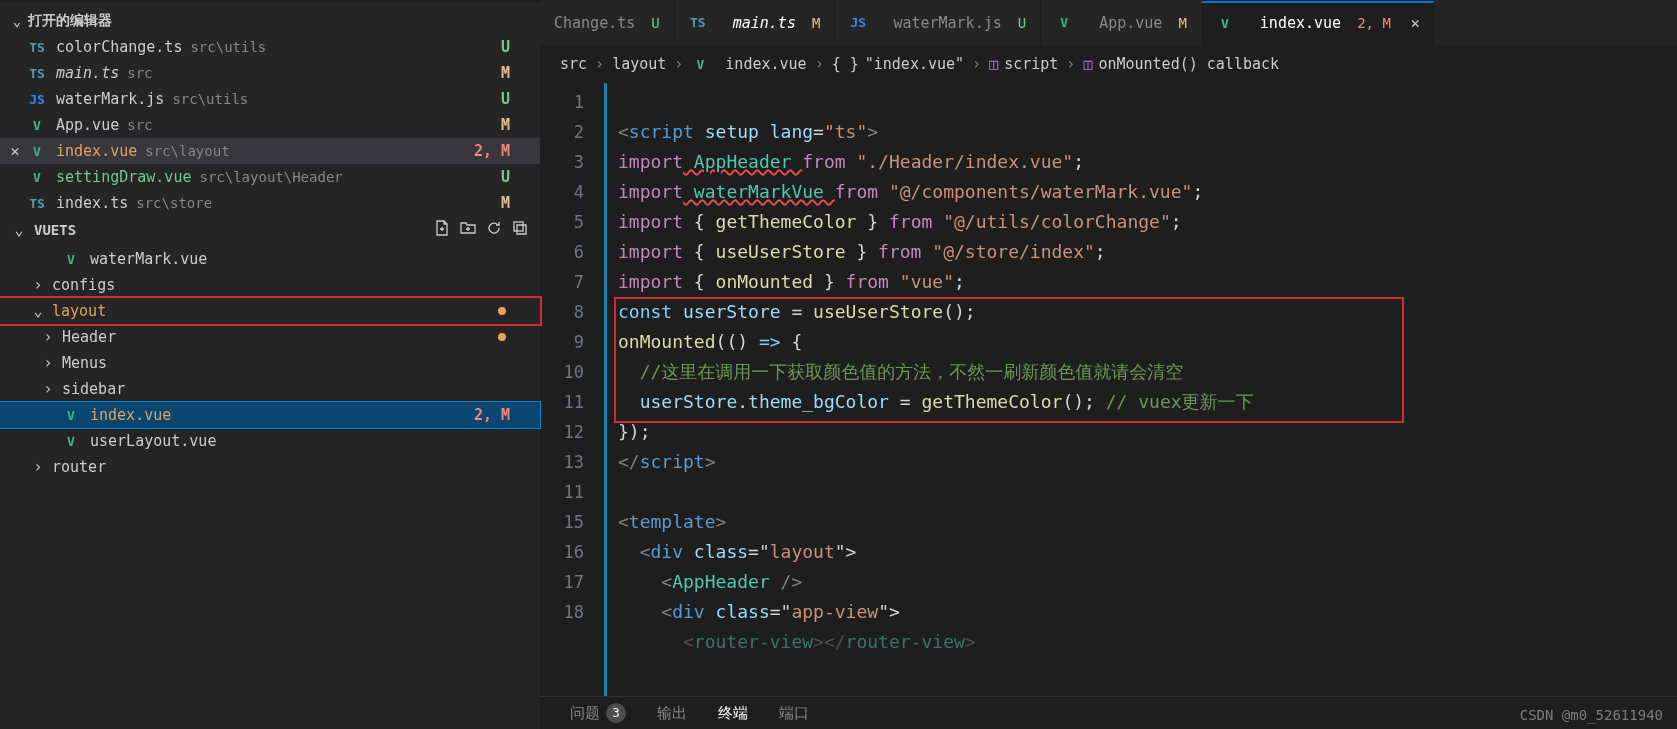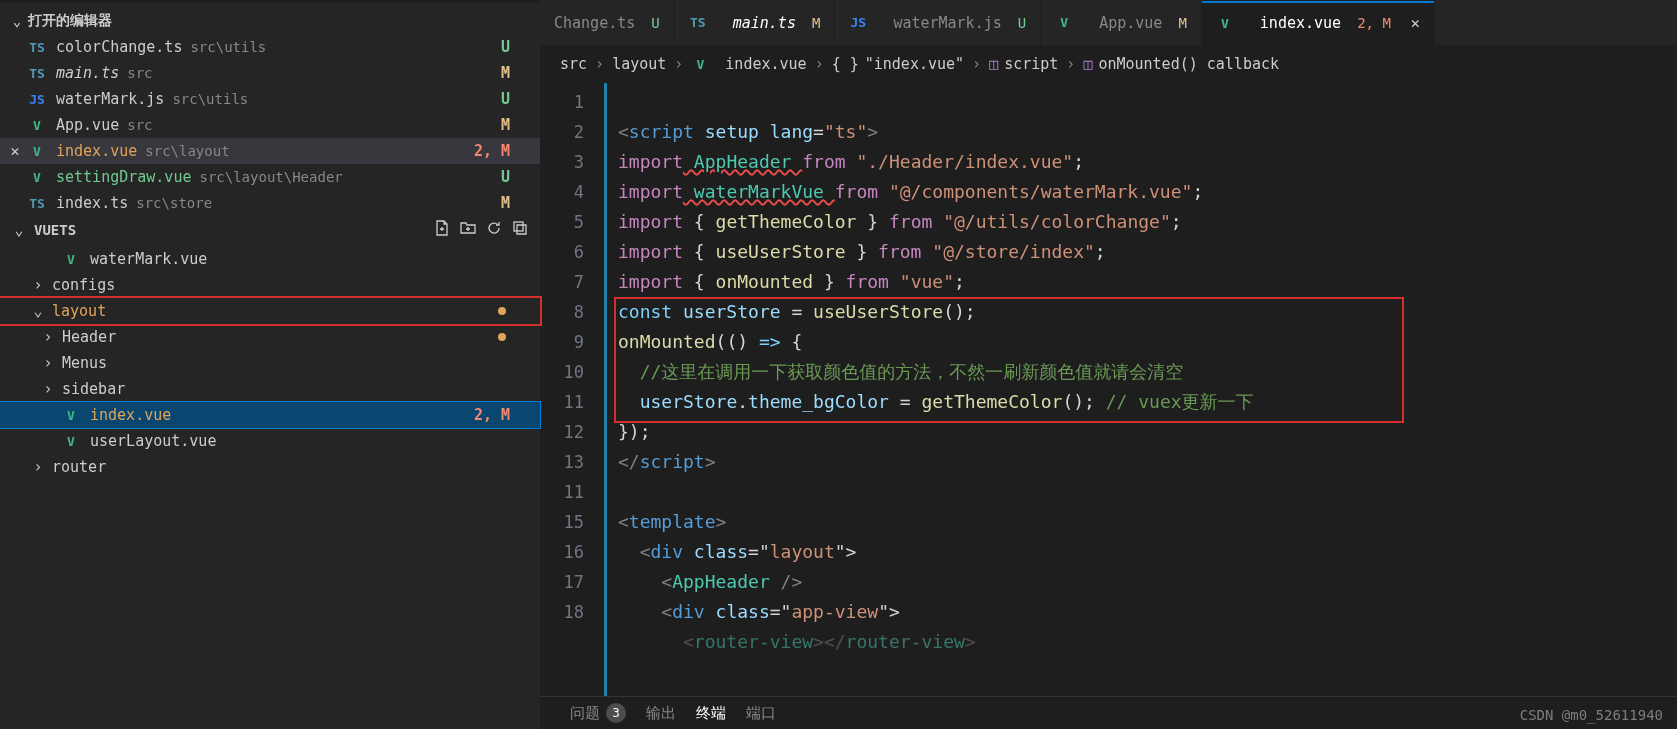--- a/index.html
+++ b/index.html
@@ -73,21 +73,21 @@
 .c-kw { color:#c586c0;}
 .c-fn { color:#dcdcaa;}
 .c-id { color:#4ec9b0;}
 .c-var { color:#9cdcfe;}
 .c-cmt { color:#6a9955;}
 .c-const { color:#7dd3fc;}
 .c-op { color:#d4d4d4;}
 .c-comp { color:#4ec9b0;}
 .squig { text-decoration: underline wavy #f14c4c; text-decoration-thickness:2px;}
 .hl-box { position:absolute; border:2px solid #d32f2f; }
-.panel-tabs { display:flex; gap:20px; padding:6px 30px; background:#1e1e1e; color:#888; font-size:15px; border-top:1px solid #333; align-items:center;}
+.panel-tabs { display:flex; gap:31px; padding:6px 30px; background:#1e1e1e; color:#888; font-size:15px; border-top:1px solid #333; align-items:center;}
 .panel-tabs .pt { display:flex; align-items:center; gap:6px; cursor:pointer;}
 .panel-tabs .pt.active { color:#fff;}
 .badge { background:#4d4d4d; border-radius:10px; min-width:20px; height:20px; display:inline-flex; align-items:center; justify-content:center; font-size:12px; color:#fff; padding:0 6px;}
 .water { position:fixed; bottom:6px; right:14px; color:#7d7d7d; font-size:14px;}
 svg.icon { width:16px; height:16px; }
 .tab.active { border-top: 1px solid #1e1e1e;}
 .tab.border-blue::before { content:""; position:absolute; top:0; left:0; right:0; height:2px; background:#0078d4;}
 </style>
 </head>
 <body>

